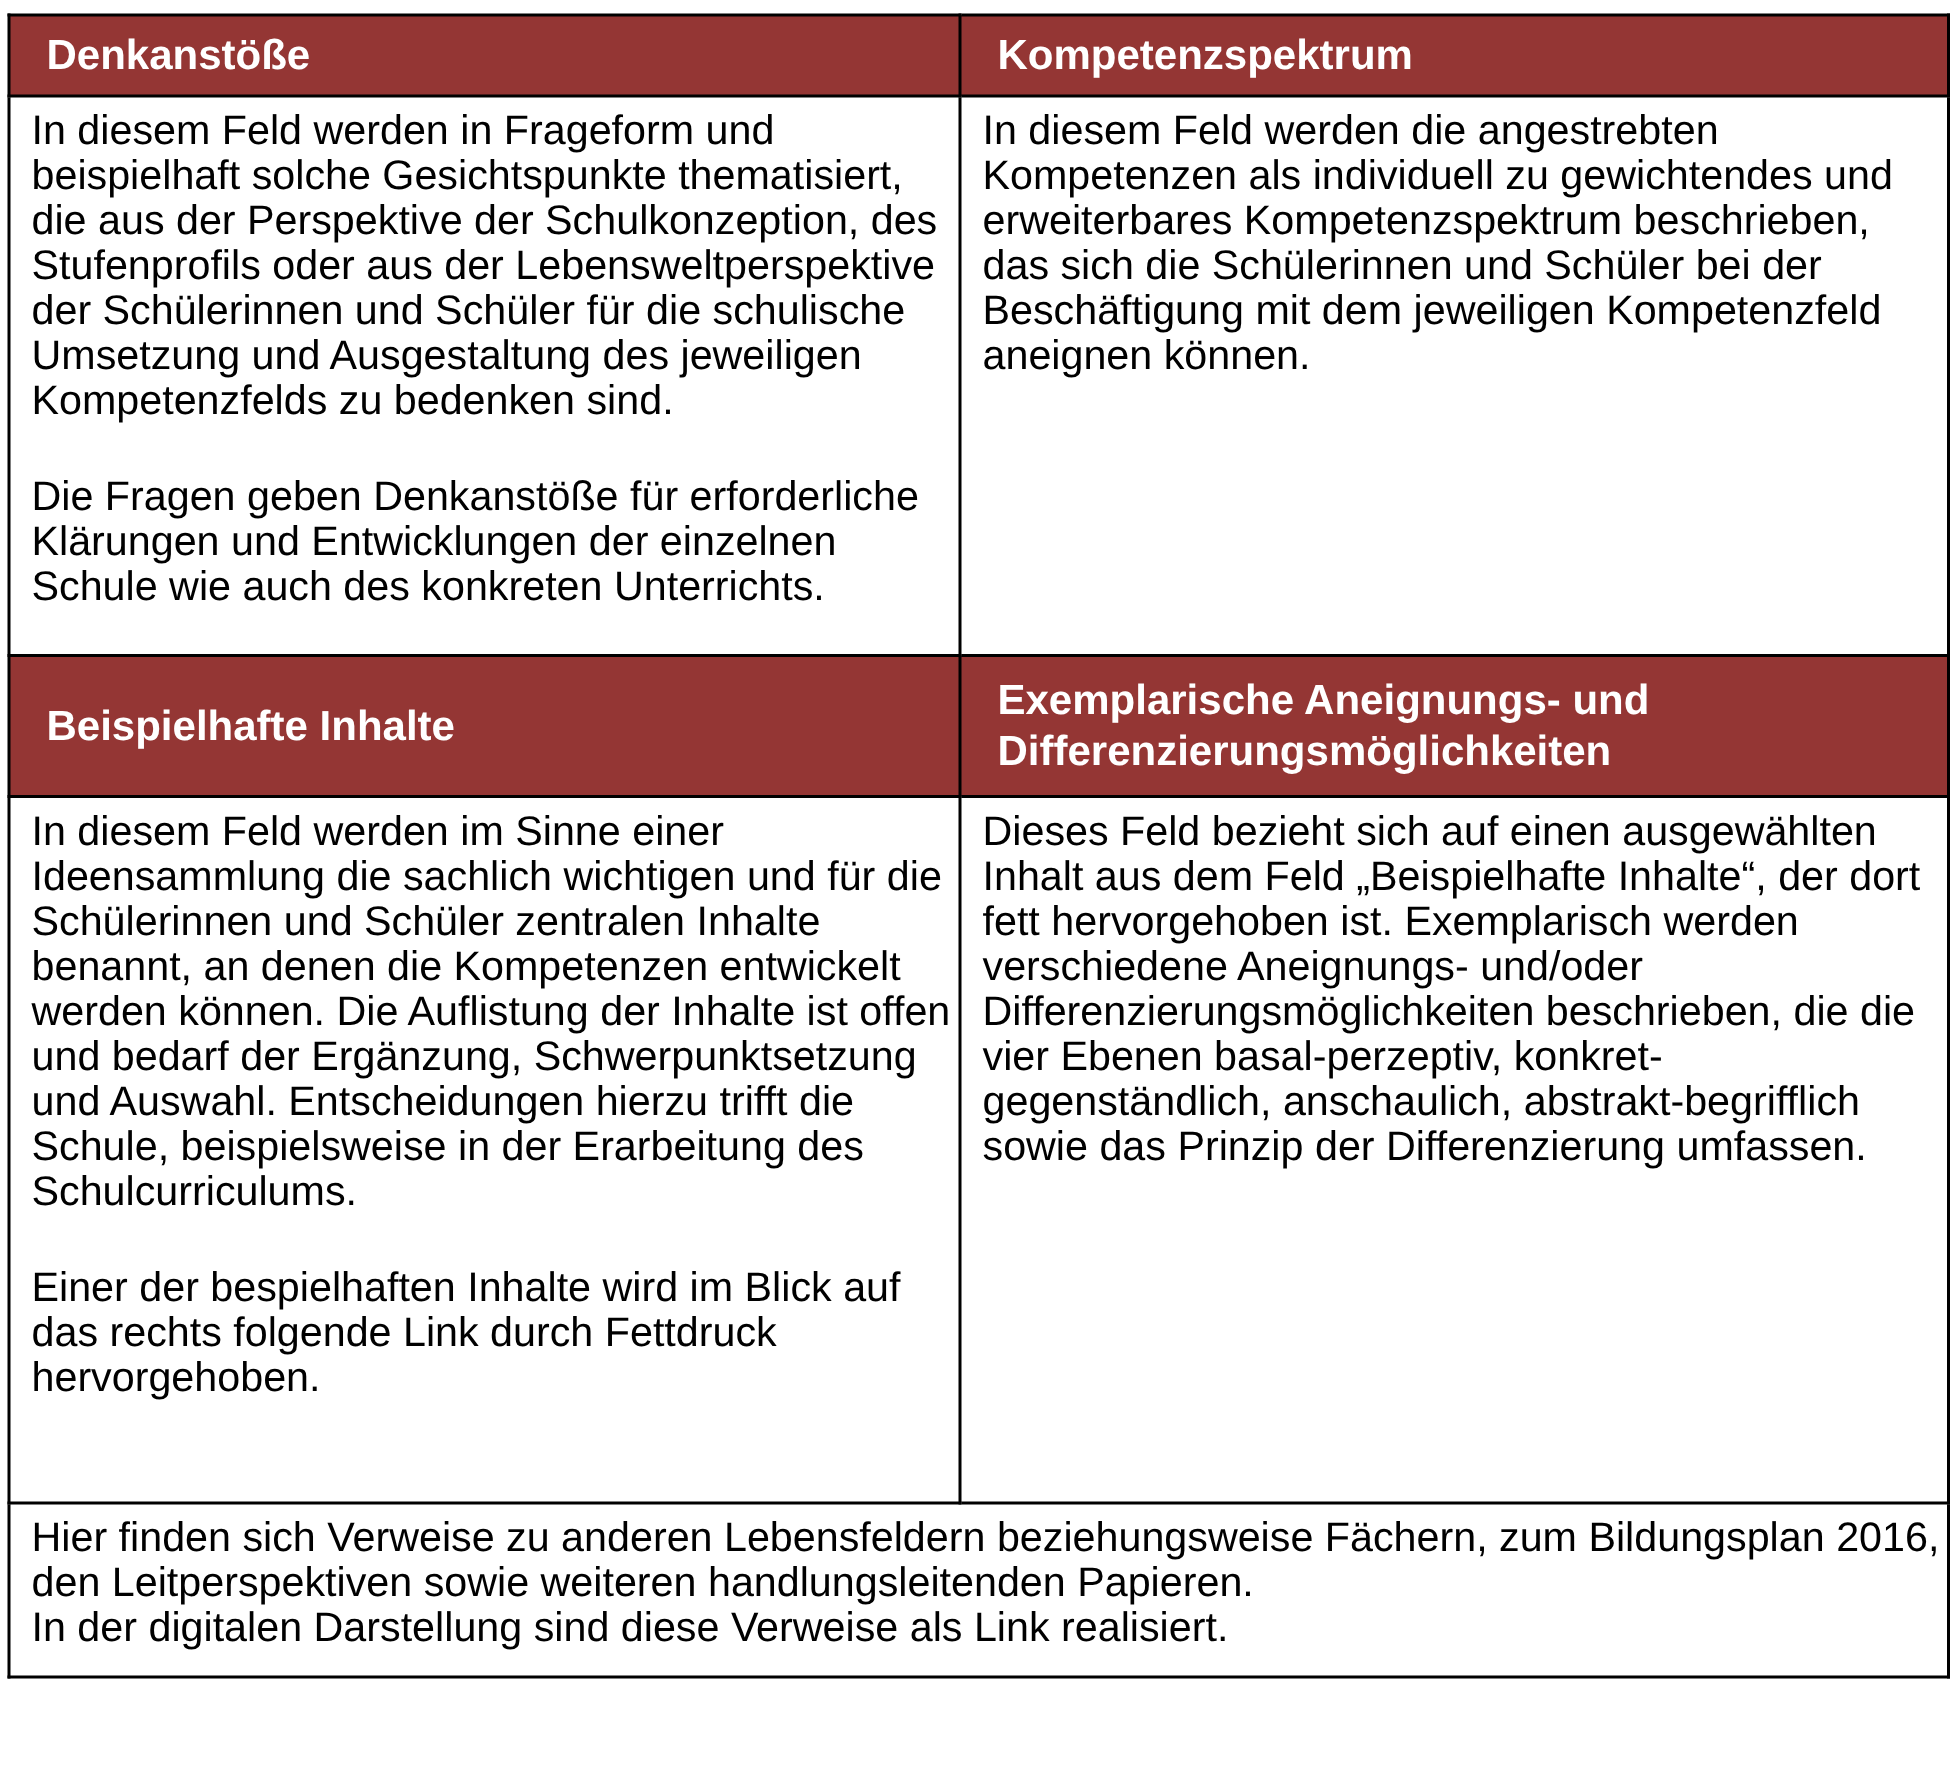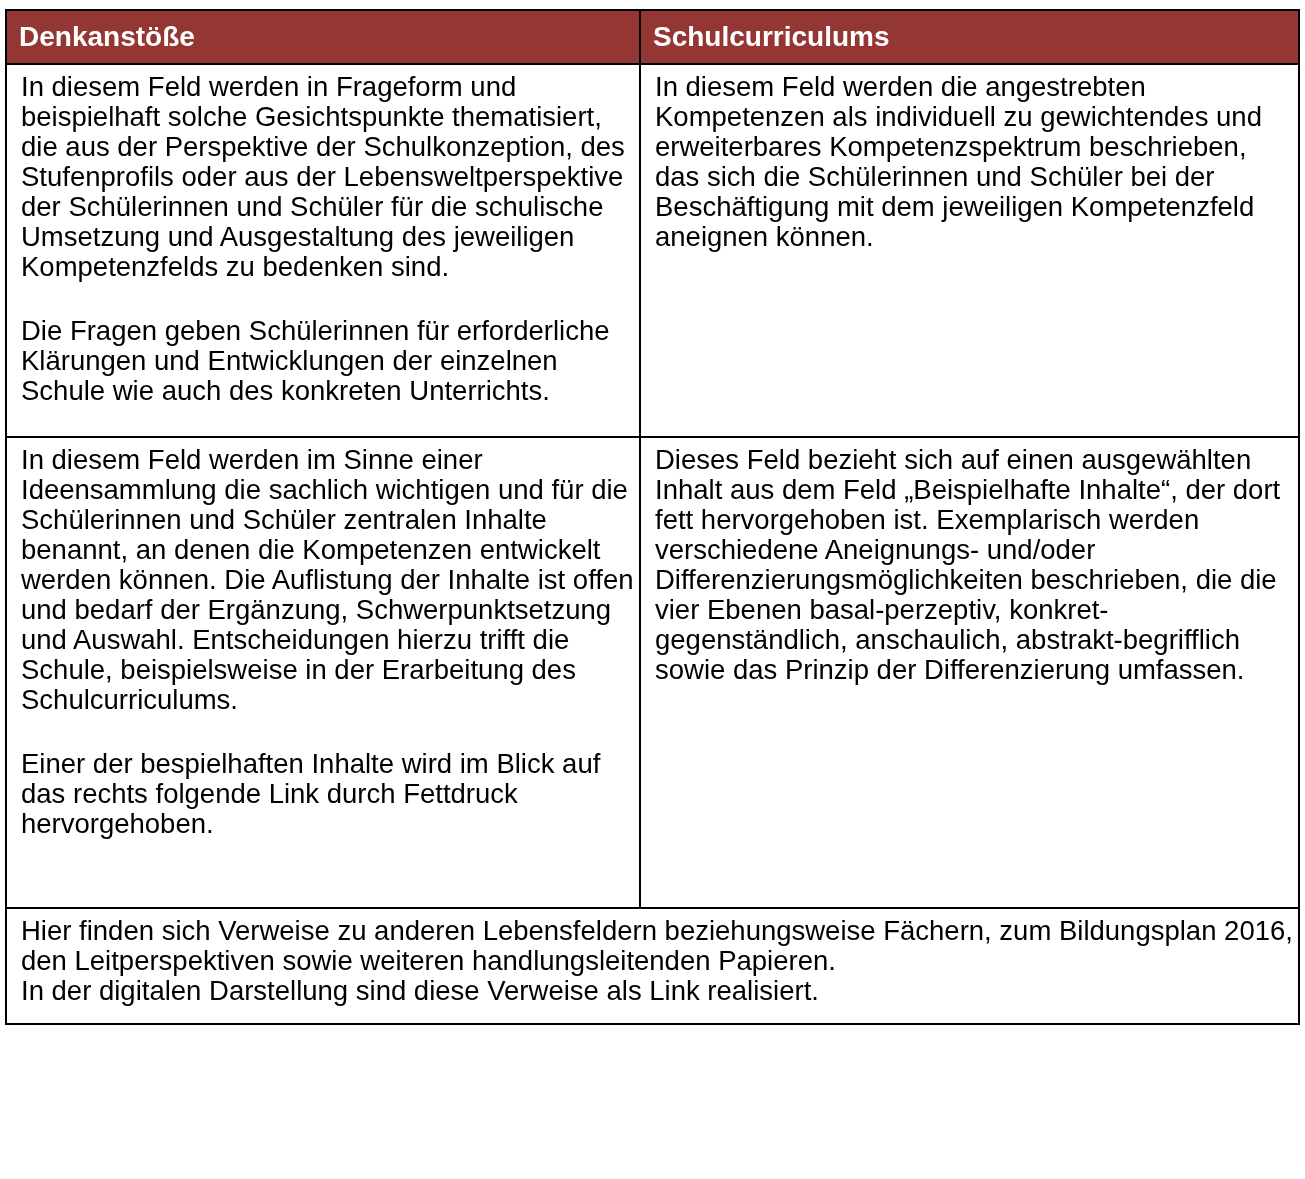--- a/index.html
+++ b/index.html
@@ -26,21 +26,21 @@
     border: 2px solid #000000;
   }
   th {
     background: #943634;
     color: #ffffff;
     font-weight: bold;
     font-size: 28px;
     line-height: 34px;
     text-align: left;
     vertical-align: middle;
-    padding: 9px 14px 9px 12px;
+    padding: 9px 14px 9px 24px;
   }
   tr.hdr-single th { height: 52px; }
   tr.hdr-double th { height: 94px; }
   td {
     font-size: 27.5px;
     line-height: 30px;
     vertical-align: top;
     padding: 7px 4px 10px 14px;
   }
   td p {
@@ -60,30 +60,34 @@
 <body>
 
 <table class="legend-table">
   <colgroup>
     <col class="c1">
     <col class="c2">
   </colgroup>
   <tbody>
     <tr class="hdr-single">
       <th>Denkanstöße</th>
-      <th>Schulcurriculums</th>
+      <th>Kompetenzspektrum</th>
     </tr>
     <tr class="body-row-1">
       <td>
         <p>In diesem Feld werden in Frageform und beispielhaft solche Gesichtspunkte thematisiert, die aus der Perspektive der Schulkonzeption, des Stufenprofils oder aus der Lebensweltperspektive der Schülerinnen und Schüler für die schulische Umsetzung und Ausgestaltung des jeweiligen Kompetenzfelds zu bedenken sind.</p>
-        <p>Die Fragen geben Schülerinnen für erforderliche Klärungen und Entwicklungen der einzelnen Schule wie auch des konkreten Unterrichts.</p>
+        <p>Die Fragen geben Denkanstöße für erforderliche Klärungen und Entwicklungen der einzelnen Schule wie auch des konkreten Unterrichts.</p>
       </td>
       <td>
         <p>In diesem Feld werden die angestrebten Kompetenzen als individuell zu gewichtendes und erweiterbares Kompetenzspektrum beschrieben, das sich die Schülerinnen und Schüler bei der Beschäftigung mit dem jeweiligen Kompetenzfeld aneignen können.</p>
       </td>
+    </tr>
+    <tr class="hdr-double">
+      <th>Beispielhafte Inhalte</th>
+      <th>Exemplarische Aneignungs- und Differenzierungsmöglichkeiten</th>
     </tr>
     <tr class="body-row-2">
       <td>
         <p>In diesem Feld werden im Sinne einer Ideensammlung die sachlich wichtigen und für die Schülerinnen und Schüler zentralen Inhalte benannt, an denen die Kompetenzen entwickelt werden können. Die Auflistung der Inhalte ist offen und bedarf der Ergänzung, Schwerpunktsetzung und Auswahl. Entscheidungen hierzu trifft die Schule, beispielsweise in der Erarbeitung des Schulcurriculums.</p>
         <p>Einer der bespielhaften Inhalte wird im Blick auf das rechts folgende Link durch Fettdruck hervorgehoben.</p>
       </td>
       <td>
         <p>Dieses Feld bezieht sich auf einen ausgewählten Inhalt aus dem Feld „Beispielhafte Inhalte“, der dort fett hervorgehoben ist. Exemplarisch werden verschiedene Aneignungs- und/oder Differenzierungsmöglichkeiten beschrieben, die die vier Ebenen basal-perzeptiv, konkret-gegenständlich, anschaulich, abstrakt-begrifflich sowie das Prinzip der Differenzierung umfassen.</p>
       </td>
     </tr>

